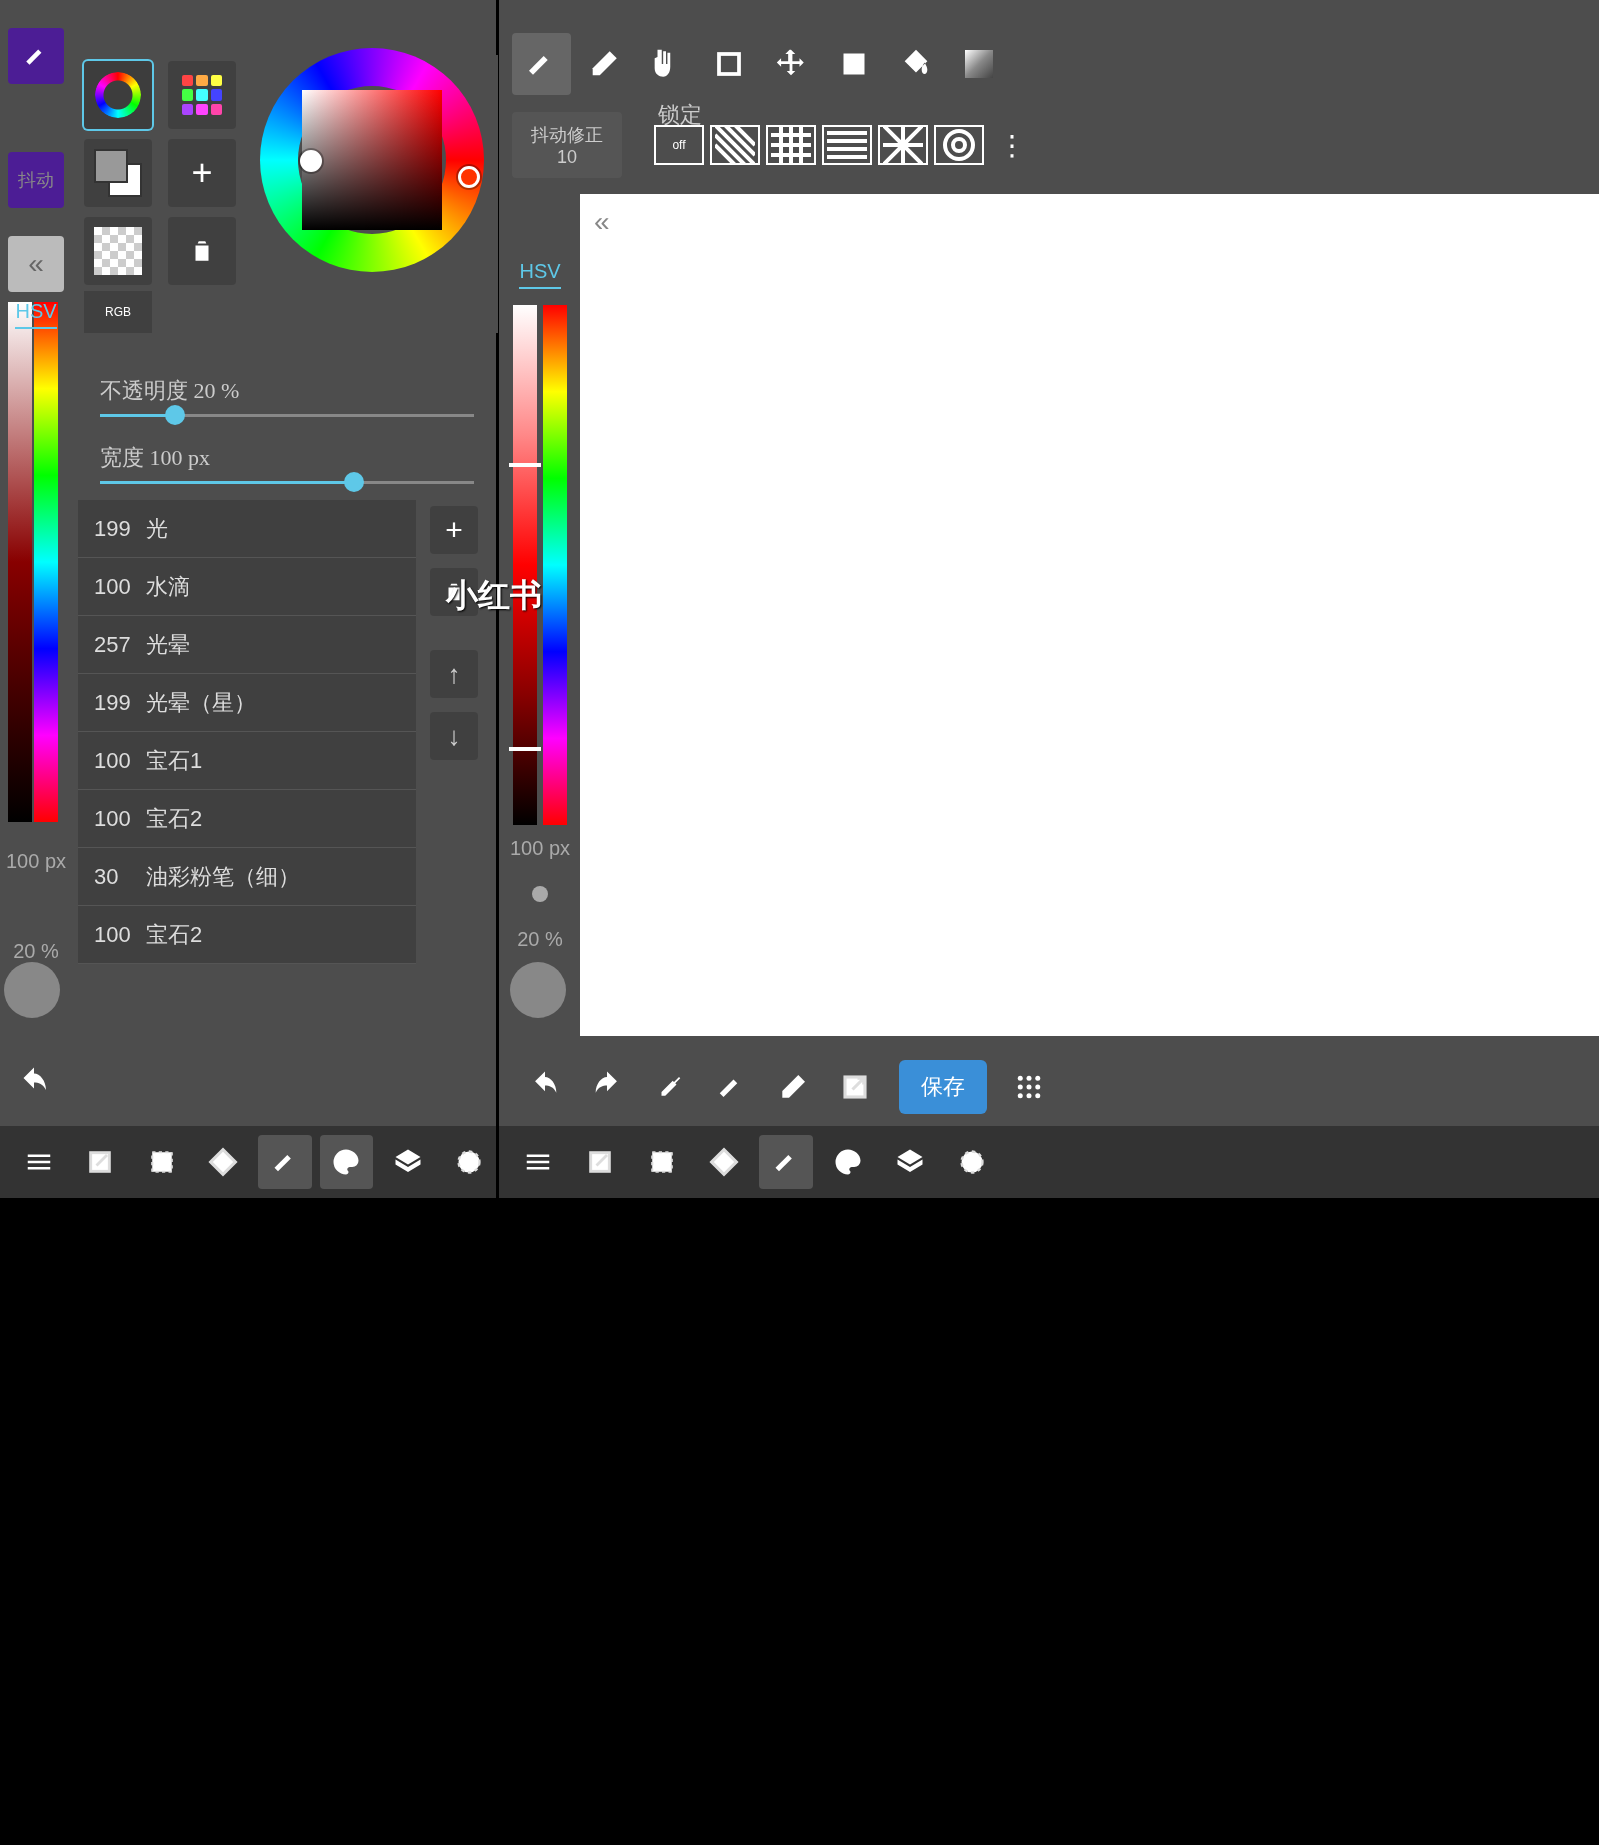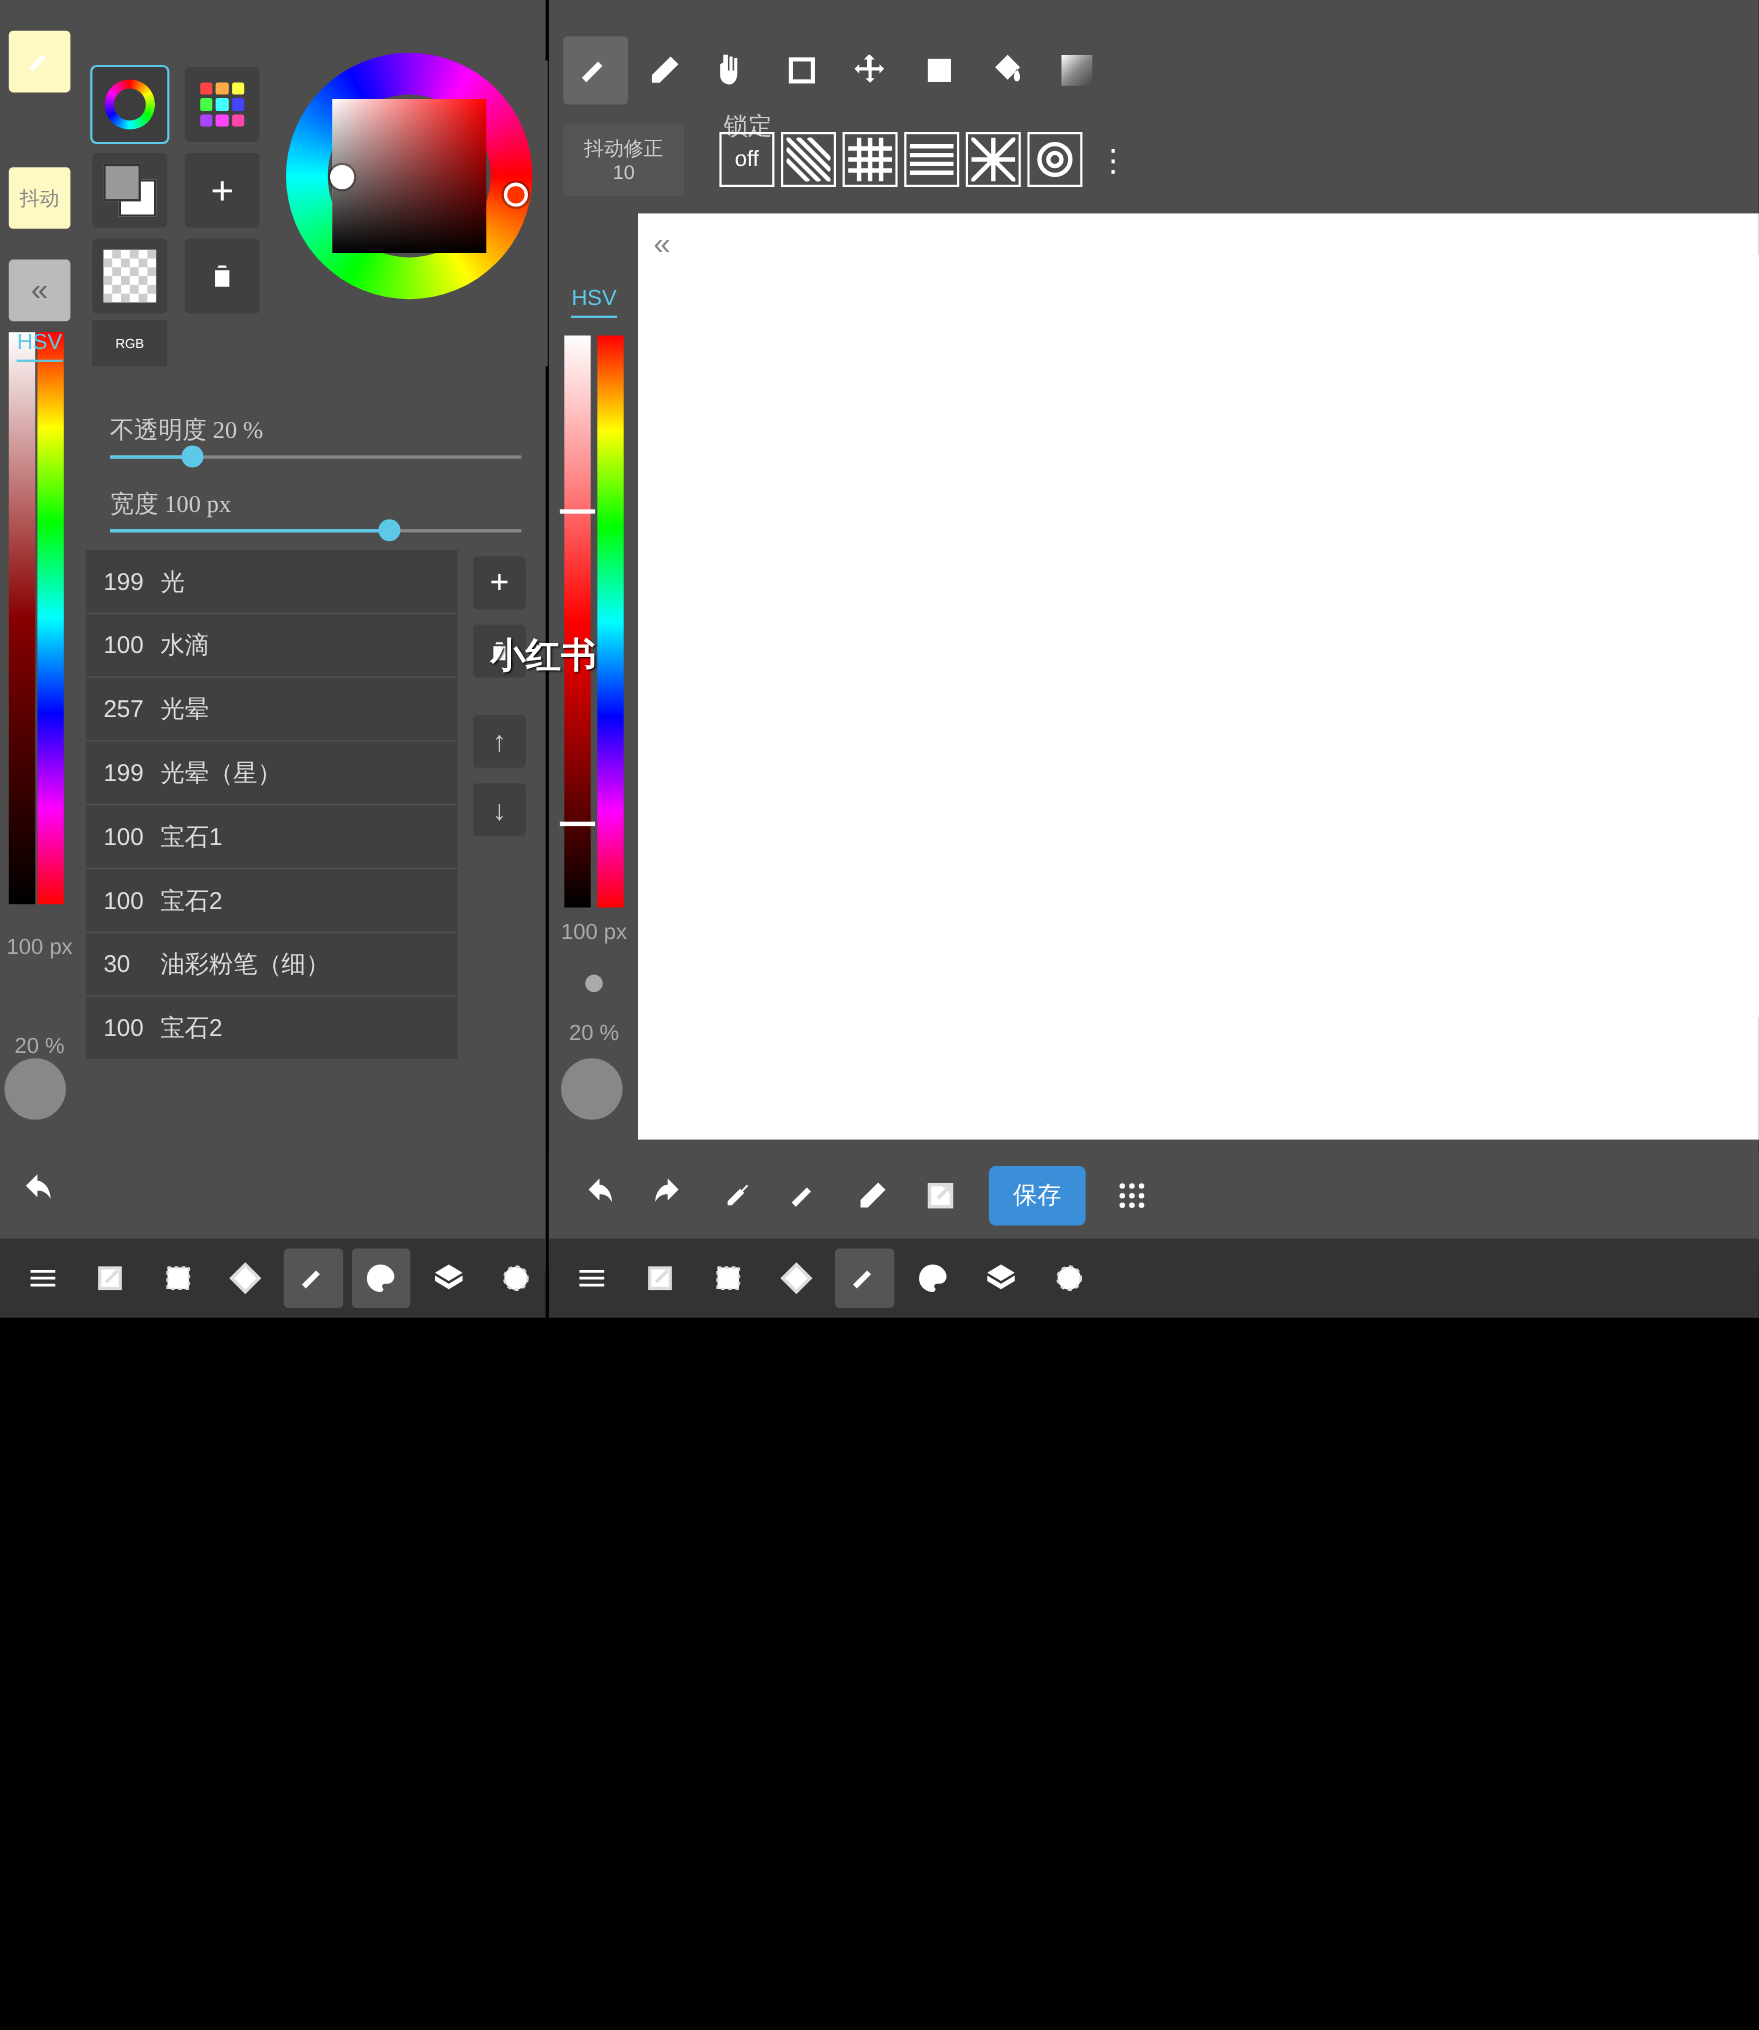--- a/index.html
+++ b/index.html
@@ -8,25 +8,25 @@
 .view.left{left:0;width:496px}
 .view.right{left:499px;width:1100px;background:#4d4d4d}
 
 
 .top-tools{position:absolute;top:28px;left:512px;display:flex;gap:0;height:72px;align-items:center;width:500px}
 .tool-btn{width:62px;height:62px;display:flex;align-items:center;justify-content:center;margin-right:4px;border-radius:4px}
 .tool-btn.active{background:#666}
 .top-tools2{position:absolute;top:105px;left:512px;display:flex;gap:6px;align-items:center;height:80px}
 .jitter{width:110px;height:66px;display:flex;flex-direction:column;align-items:center;justify-content:center;color:#ccc;font-size:18px;background:#555;border-radius:4px}
 .lock-label{position:absolute;top:100px;left:658px;color:#ccc;font-size:22px}
-.lock-btn{width:50px;height:50px;border:2px solid #fff;display:flex;align-items:center;justify-content:center;color:#fff;font-size:20px}
+.lock-btn{width:50px;height:40px;border:2px solid #fff;display:flex;align-items:center;justify-content:center;color:#fff;font-size:12px}
 
 
 .left-strip{position:absolute;left:0;top:28px;width:72px;display:flex;flex-direction:column;align-items:center;gap:8px}
-.strip-btn{width:56px;height:56px;background:#fef9c3;border-radius:4px;display:flex;align-items:center;justify-content:center}
+.strip-btn{width:56px;height:56px;background:#4c1d95;border-radius:4px;display:flex;align-items:center;justify-content:center}
 .chev{background:#bbb;color:#666;font-size:28px;display:flex;align-items:center;justify-content:center}
 .hsv-label{color:#5ec8e8;font-size:20px;border-bottom:2px solid #5ec8e8;padding-bottom:4px}
 
 
 .color-panel{position:absolute;left:78px;top:55px;width:420px;background:#4d4d4d;display:flex;flex-direction:column}
 .cp-grid{display:grid;grid-template-columns:74px 74px auto;gap:10px;padding:6px}
 .cp-tile{width:68px;height:68px;background:#404040;border-radius:4px;display:flex;align-items:center;justify-content:center}
 .cp-tile.active{background:#3d3d3d;box-shadow:0 0 0 2px #5ec8e8}
 .hue-ring{width:46px;height:46px;border-radius:50%;background:conic-gradient(red,#ff8000,yellow,#80ff00,lime,#00ff80,cyan,#0080ff,blue,#8000ff,magenta,#ff0080,red);mask:radial-gradient(circle,transparent 14px,#000 15px)}
 .swatch-dots{width:40px;height:40px;display:grid;grid-template-columns:repeat(3,1fr);gap:3px}

